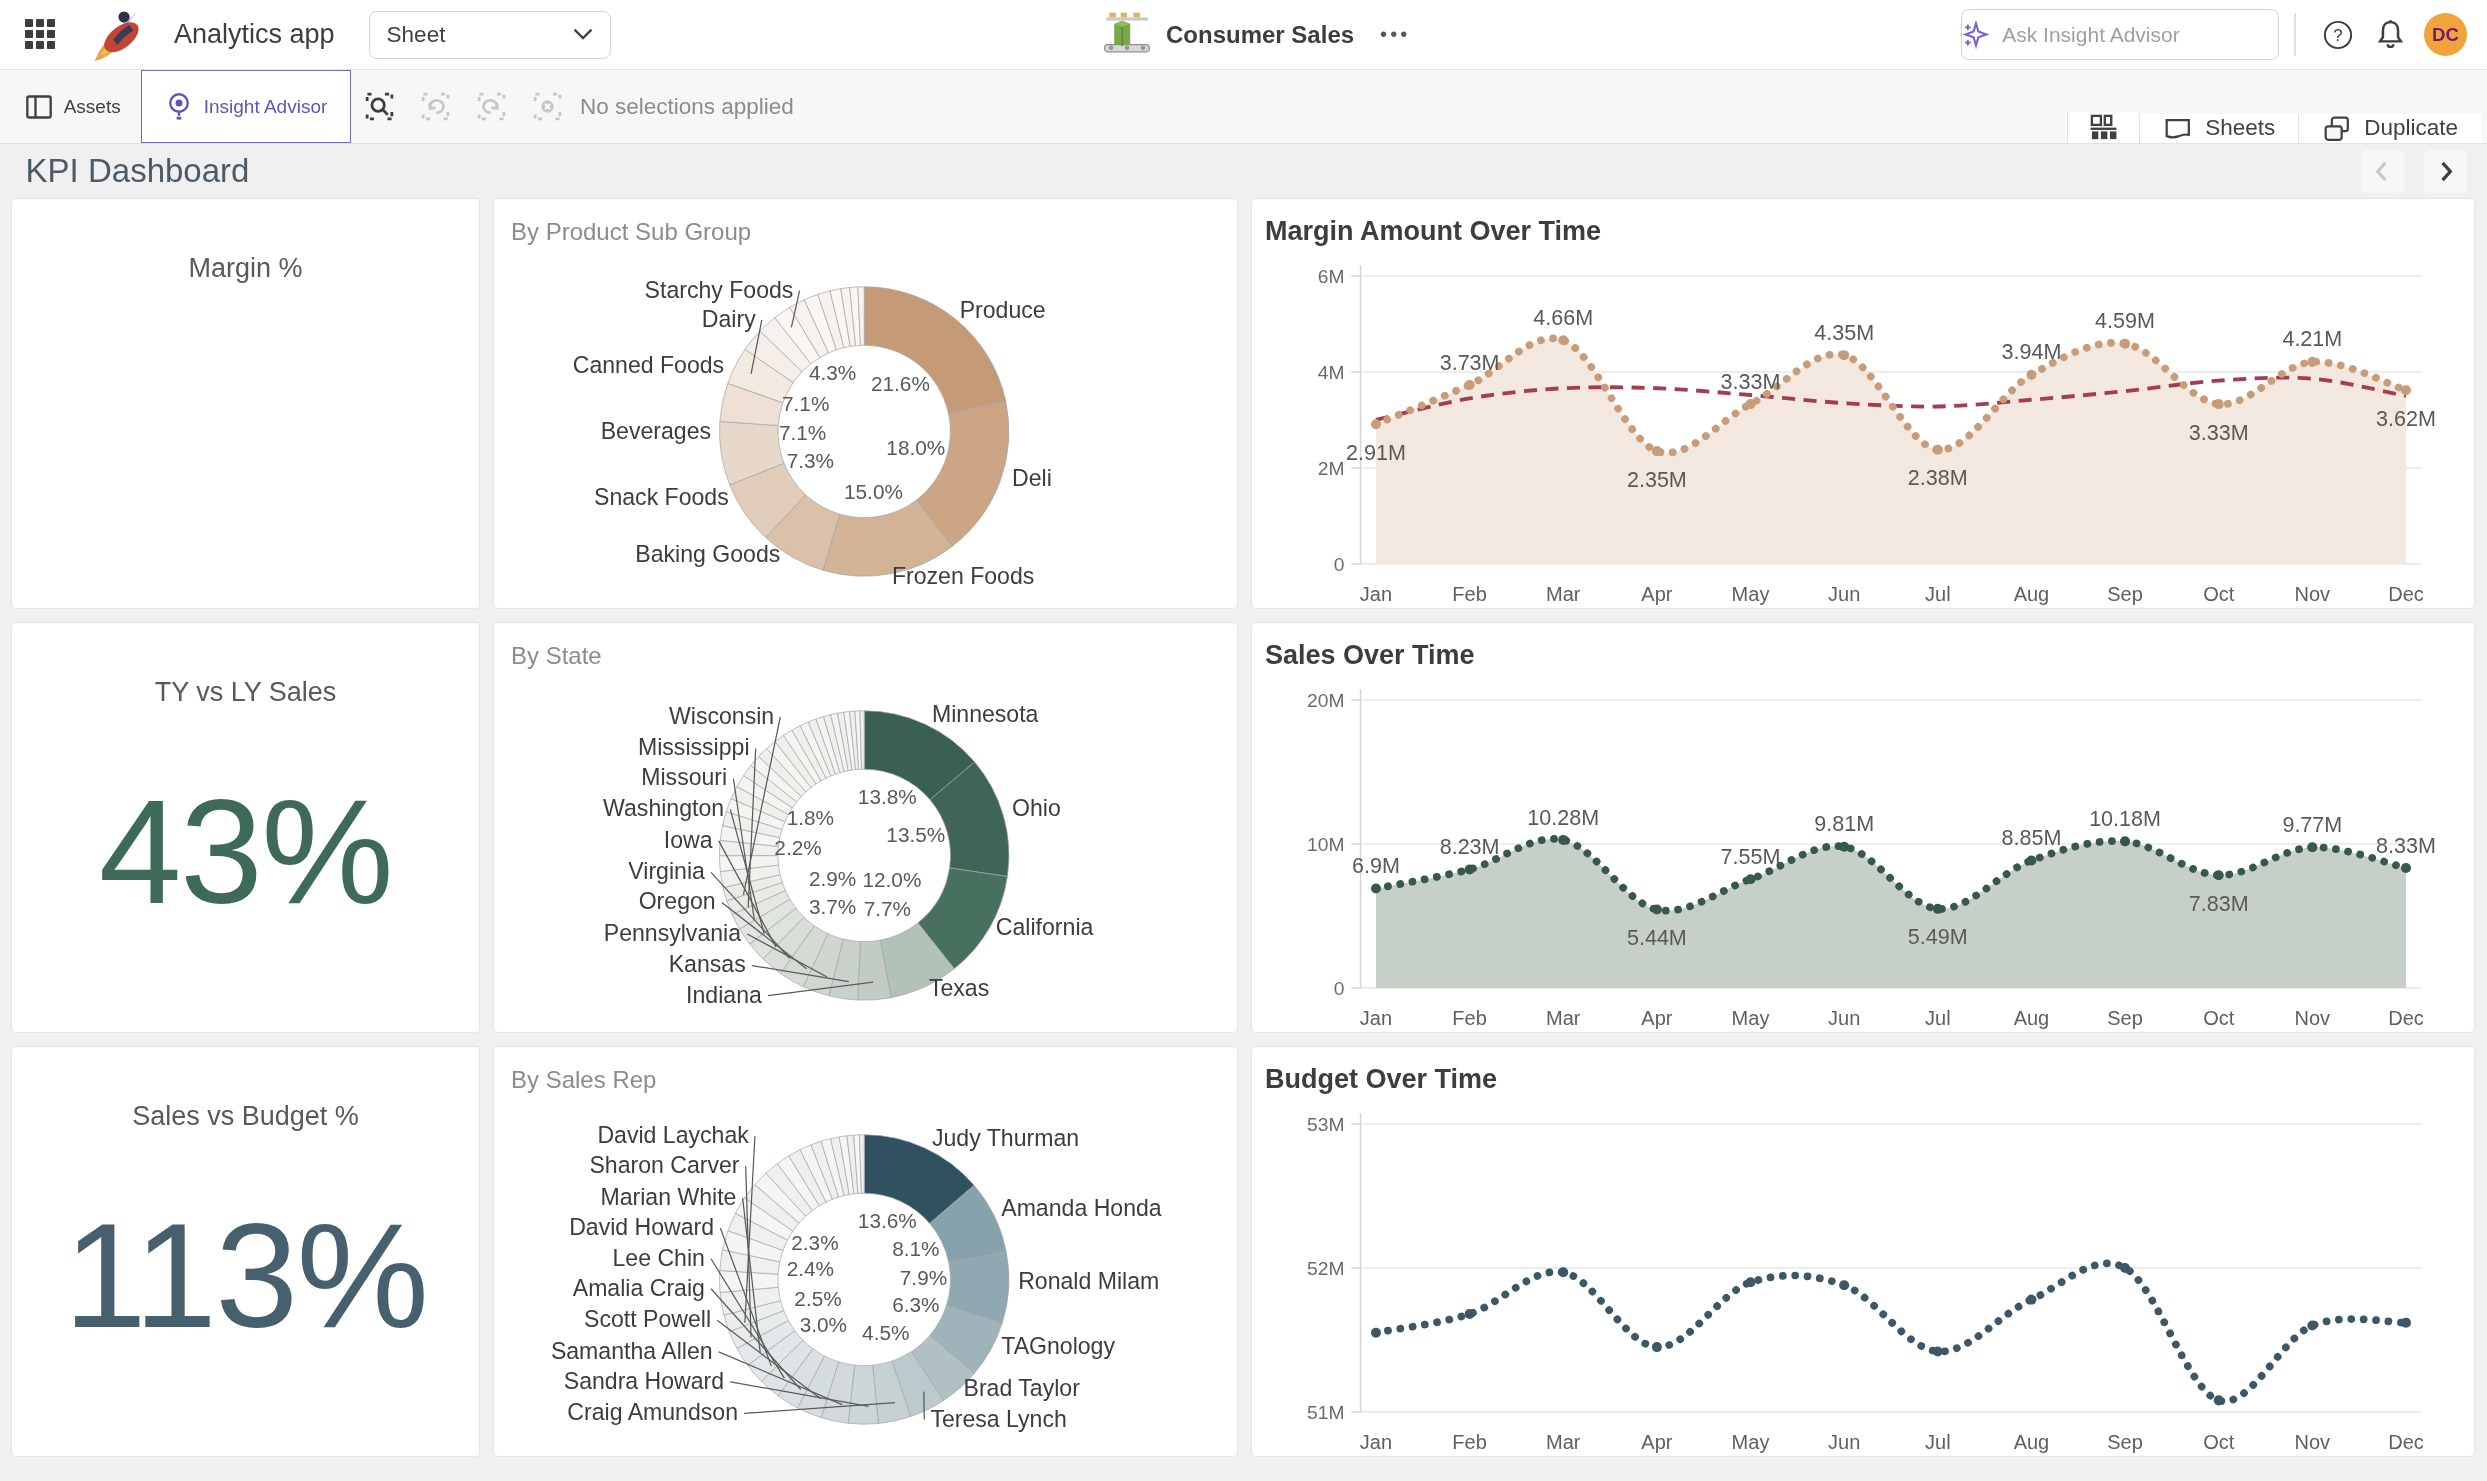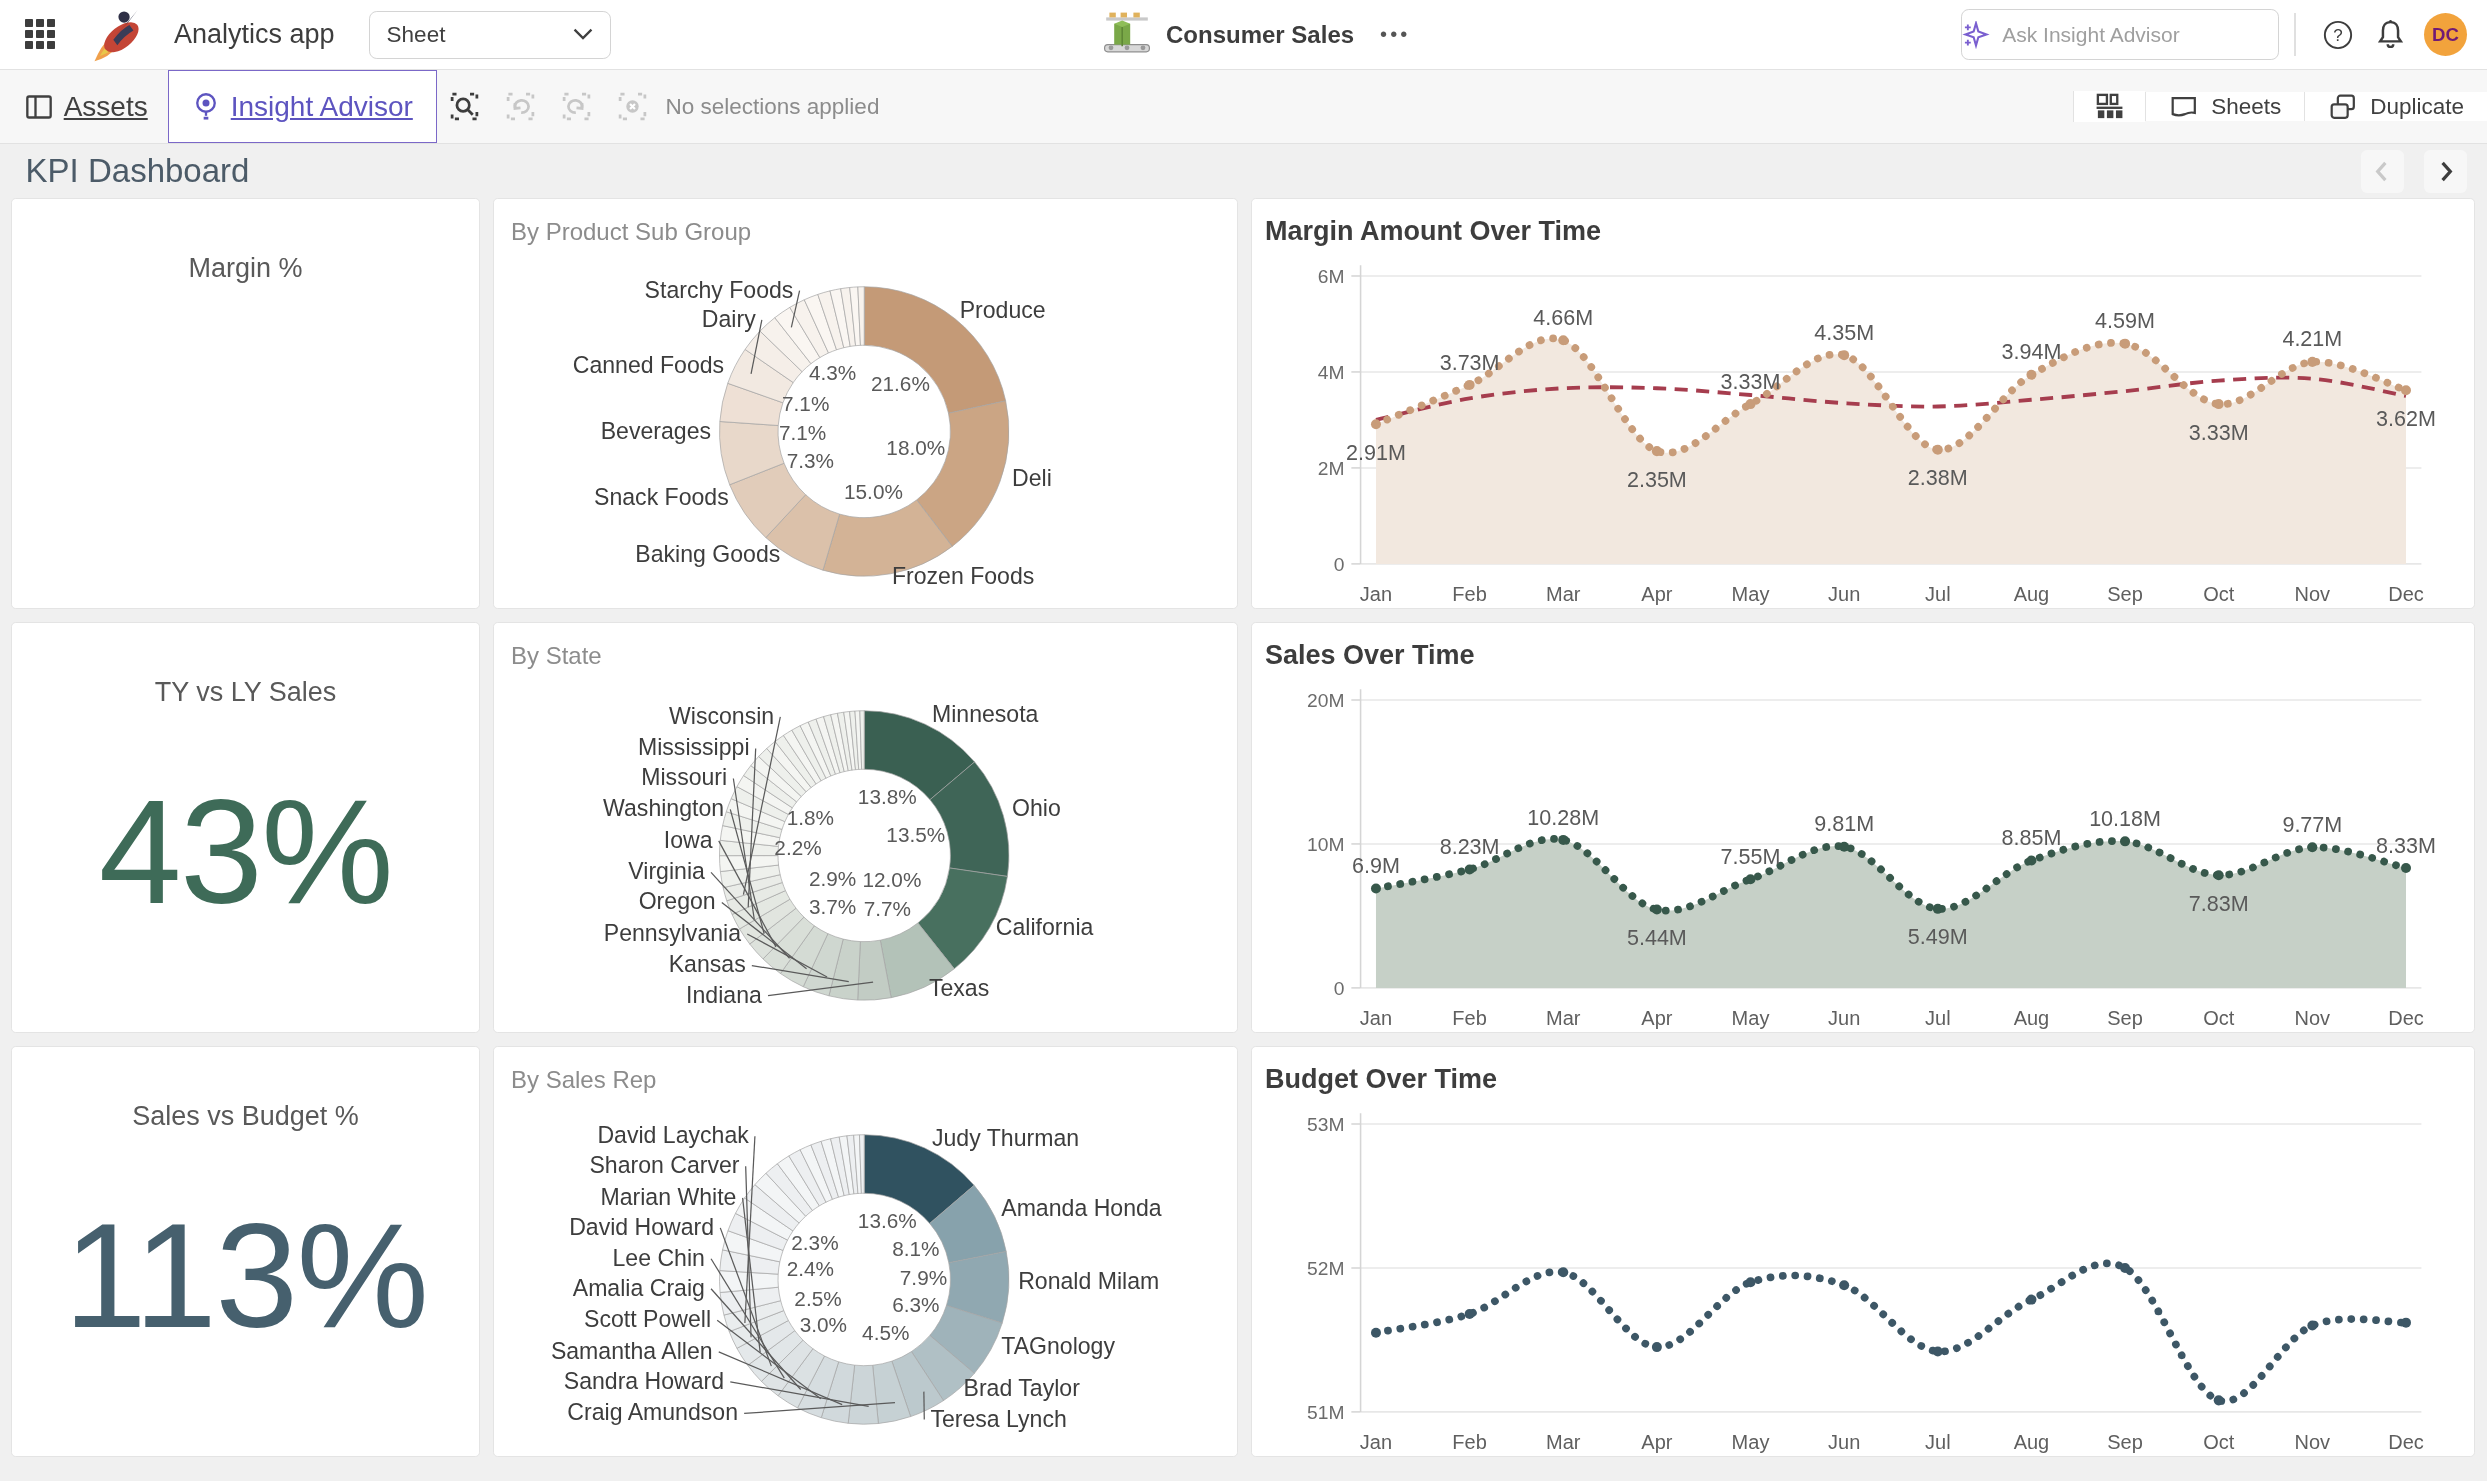--- a/index.html
+++ b/index.html
@@ -21,28 +21,28 @@
   .hdr-right { position:absolute; right:0; top:0; height:100%; display:flex; align-items:center; }
   .ask-input { width:318px; height:51px; border:1.6px solid #d4d4d4; border-radius:7.8px; display:flex; align-items:center; padding:0 0; background:#fff; }
   .ask-input input { border:none; outline:none; font-size:21px; color:#404040; margin-left:12.4px; width:233px; font-family:"Liberation Sans",sans-serif; background:transparent; }
   .ask-input input::placeholder { color:#9f9f9f; }
   .hdr-divider { width:1.6px; height:43px; background:#e0e0e0; margin:0 15.5px; }
   .icon-btn { width:40px; height:40px; display:flex; align-items:center; justify-content:center; cursor:pointer; margin:0 6.2px; }
   .avatar { width:43px; height:43px; border-radius:50%; background:#f2a33c; color:#701a75; display:flex; align-items:center; justify-content:center; font-size:18.6px; font-weight:bold; margin:0 20px 0 7.8px; cursor:pointer; }
 
   
   .toolbar { position:relative; height:74px; background:#f7f7f7; border-bottom:1.6px solid #e2e2e2; display:flex; align-items:stretch; }
-  .tb-btn { display:flex; align-items:center; gap:11px; padding:0 20px; font-size:28px; color:#404040; cursor:pointer;text-decoration:underline; }
+  .tb-btn { display:flex; align-items:center; gap:11px; padding:0 20px; font-size:19px; color:#404040; cursor:pointer; }
   .tb-assets { margin-left:4.7px; }
   .tb-insight { background:#fff; border:1.6px solid #7b68c8; color:#5d54c0; padding:0 23px; }
   .tb-iconbtn { width:56px; display:flex; align-items:center; justify-content:center; cursor:pointer; }
   .tb-iconbtn.enabled { color:#3d3d3d; }
   .tb-iconbtn.disabled { color:#c7c7c7; cursor:default; }
   .tb-status { display:flex; align-items:center; font-size:22.5px; color:#8c8c8c; margin-left:4.7px; }
-  .tb-right { position:absolute; right:0; top:0; height:100%; display:flex; align-items:center; }
+  .tb-right { position:absolute; right:6px; top:0; height:100%; display:flex; align-items:flex-end; }
   .tb-seg { display:flex; align-items:center; background:#fff; border-left:1.6px solid #e2e2e2; padding:0 23px; gap:12.4px; font-size:22.5px; color:#404040; cursor:pointer; }
   .tb-seg.iconseg { padding:0 20px; }
 
   
   .sheet-row { position:relative; height:54px; display:flex; align-items:center; background:#f0f0f0; }
   .sheet-title { margin-left:25.6px; font-size:33px; color:#4c5b68; }
   .nav-btns { position:absolute; right:20px; display:flex; gap:20px; }
   .nav-btn { width:43px; height:43px; border-radius:6.2px; background:#f7f7f7; display:flex; align-items:center; justify-content:center; cursor:pointer; }
 
   

